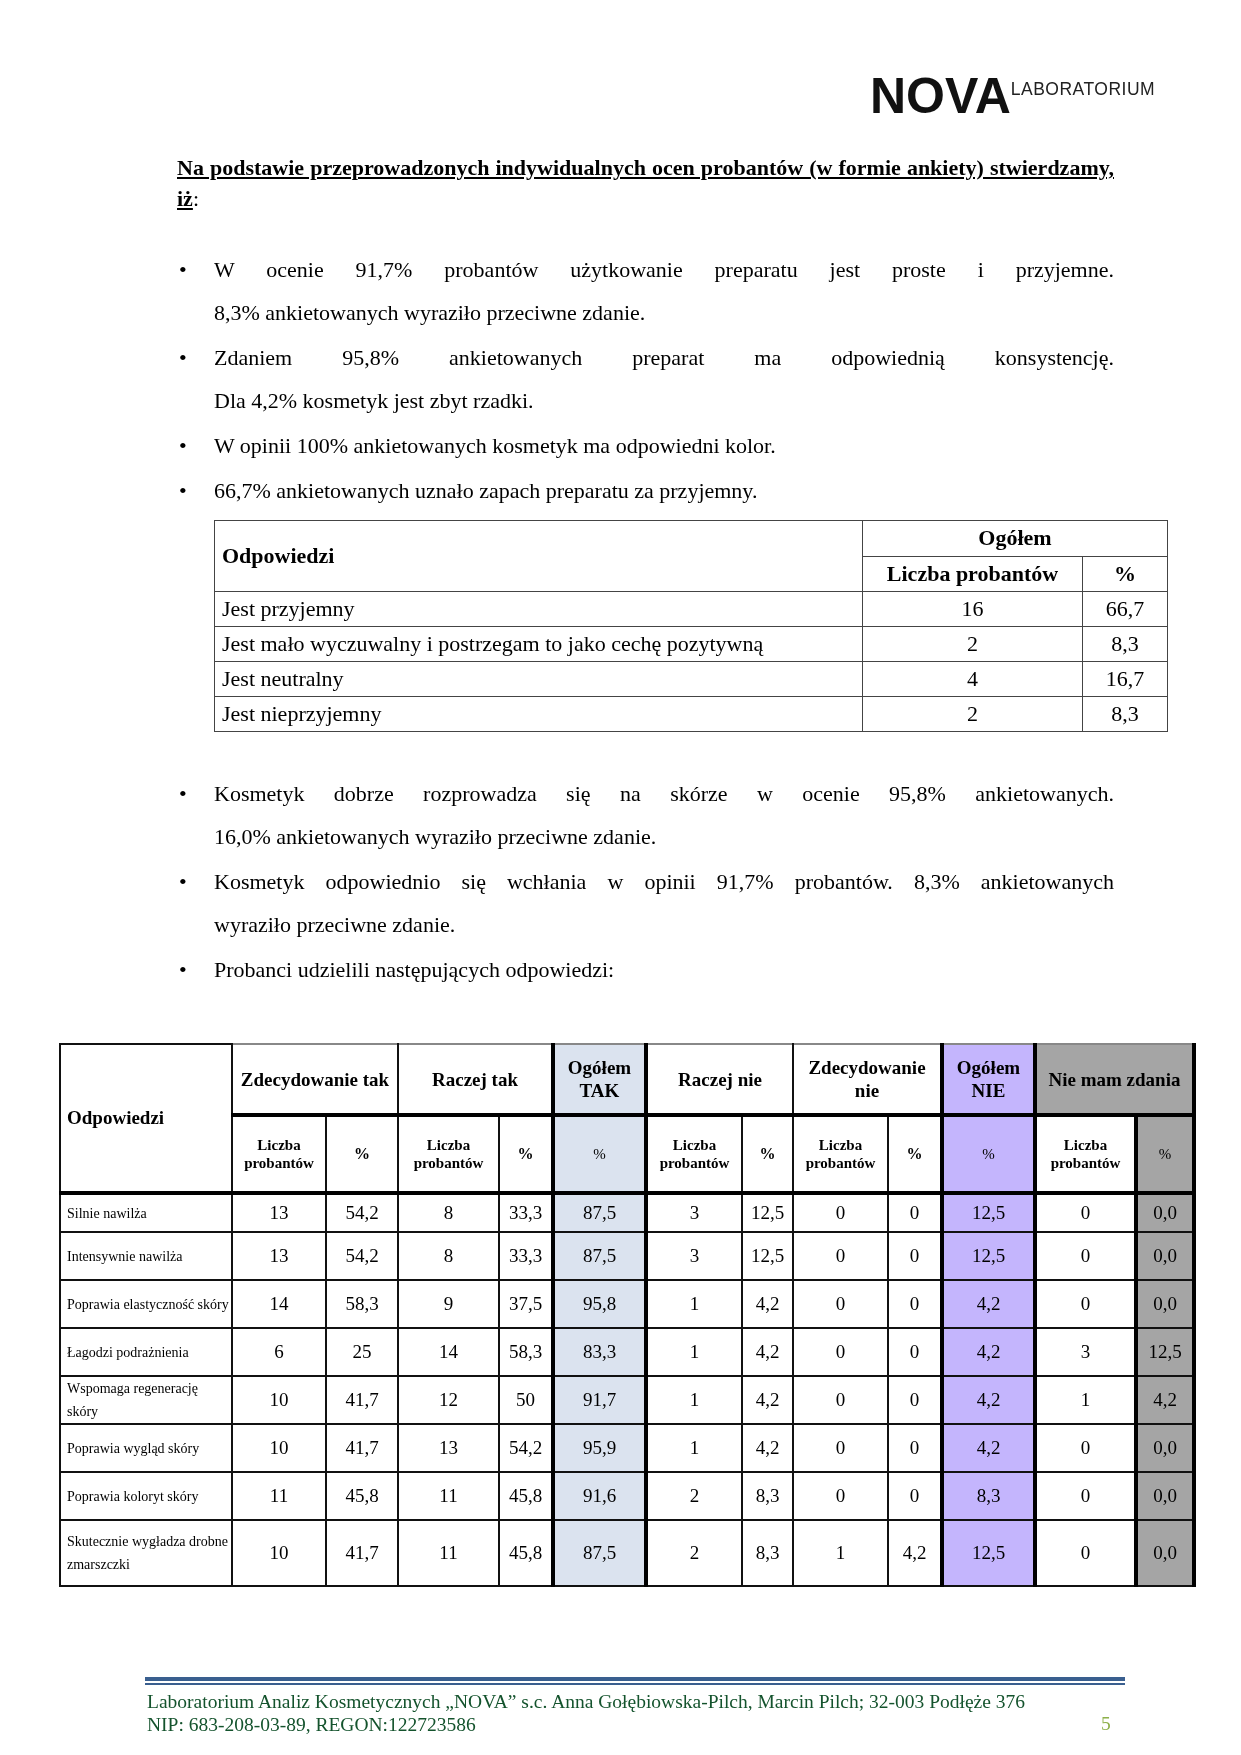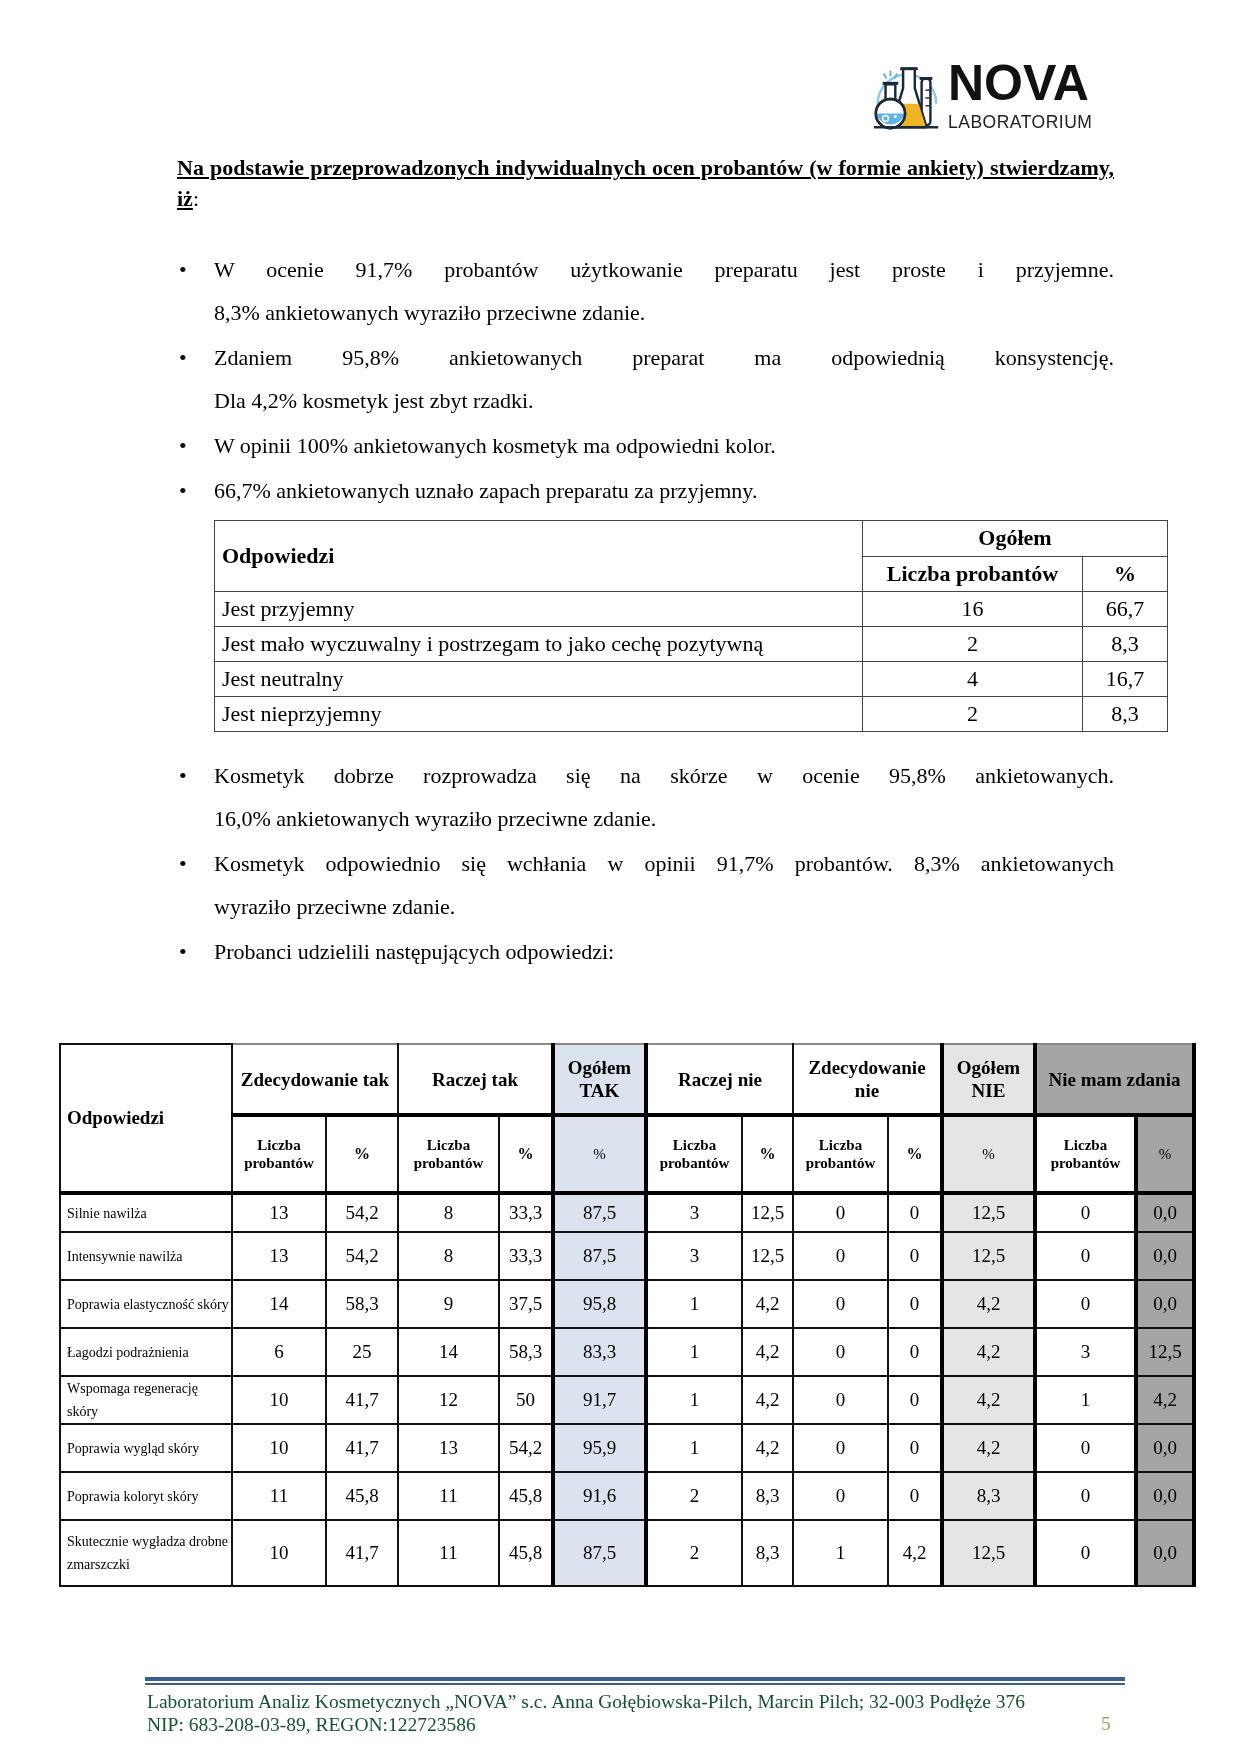--- a/index.html
+++ b/index.html
@@ -1,55 +1,55 @@
 <!DOCTYPE html>
 <html><head>
 <meta charset="utf-8">
 <style>
   html, body { margin:0; padding:0; background:#ffffff; }
   body { width:1241px; height:1755px; position:relative; font-family:"Liberation Serif", serif; color:#000; overflow:hidden; }
 
   
   .logo { position:absolute; left:868px; top:56px; width:245px; height:80px; display:flex; align-items:center; }
   .logo svg { width:78px; height:78px; }
-  .logo-text { margin-left:2px; display:flex; flex-direction:column; line-height:1; }
+  .logo-text { margin-left:2px; display:flex; flex-direction:row; line-height:1; }
   .logo-nova { font-family:"Liberation Sans", sans-serif; font-weight:bold; font-size:50px; letter-spacing:0px; color:#111; line-height:46px; }
   .logo-sub { font-family:"Liberation Sans", sans-serif; font-size:17.5px; color:#222; letter-spacing:0.5px; margin-top:8px; }
 
   
   .intro { position:absolute; left:177px; top:152px; width:937px; font-size:22px; line-height:31px; text-align:justify; }
   .intro .u { font-weight:bold; text-decoration:underline; }
 
   .bullets { position:absolute; left:177px; width:937px; margin:0; padding:0; list-style:none; font-size:22px; line-height:43px; }
   .bullets li { position:relative; padding-left:37px; text-align:justify; margin-bottom:2px; }
   .bullets li::before { content:"•"; position:absolute; left:2px; top:0; font-size:22px; }
   .bullets li.just .first { display:block; text-align:justify; text-align-last:justify; }
   .b1 { top:248px; }
-  .b2 { top:754px; }
+  .b2 { top:772px; }
 
   
   .t1 { position:absolute; left:214px; top:520px; border-collapse:collapse; font-size:22px; }
   .t1 td, .t1 th { border:1.5px solid #444; padding:0 7px; height:34px; line-height:34px; }
   .t1 th { font-weight:bold; }
   .t1 .c-label { width:633px; text-align:left; }
   .t1 .c-n { width:205px; text-align:center; }
   .t1 .c-p { width:70px; text-align:center; }
   .t1 .hdr-od { text-align:left; height:70px; }
 
   
   .t2 { position:absolute; left:59px; top:1043px; border-collapse:collapse; font-size:19px; table-layout:fixed; }
   .t2 td, .t2 th { border:2px solid #111; text-align:center; padding:0; }
   .t2 .grp { font-weight:bold; font-size:19px; line-height:23px; height:68px; border-color:#888 #111 #111 #888; }
   .t2 .sub { font-weight:bold; font-size:15px; line-height:18px; height:74px; }
   .t2 .sub.pct { font-size:16px; }
   .t2 .odp { font-weight:bold; text-align:left; padding-left:6px; font-size:19px; }
   .t2 td.lbl { text-align:left; padding-left:6px; font-size:14px; line-height:23px; }
   .t2 td { font-size:19px; }
   .t2 .tak { background:#dbe3ef; border-left:4px solid #000; border-right:4px solid #000; }
-  .t2 .nie { background:#e5e5e5; border-left:4px solid #000; border-right:4px solid #000; }
+  .t2 .nie { background:#c4b5fd; border-left:4px solid #000; border-right:4px solid #000; }
   .t2 .gray { background:#a5a5a5; }
   .t2 .gray-r { border-right:4px solid #000; }
   .t2 .gray-l { border-left:4px solid #000; }
   .t2 .top-thick { border-top:4px solid #000; }
   .t2 .sub.pct.tak, .t2 .sub.pct.nie, .t2 .sub.pct.gray { font-weight:normal; font-size:15px; }
   .t2 tr.r1 td { height:36px; }
   .t2 tr.r2 td { height:46px; }
   .t2 tr.r3 td { height:64px; }
 
   

